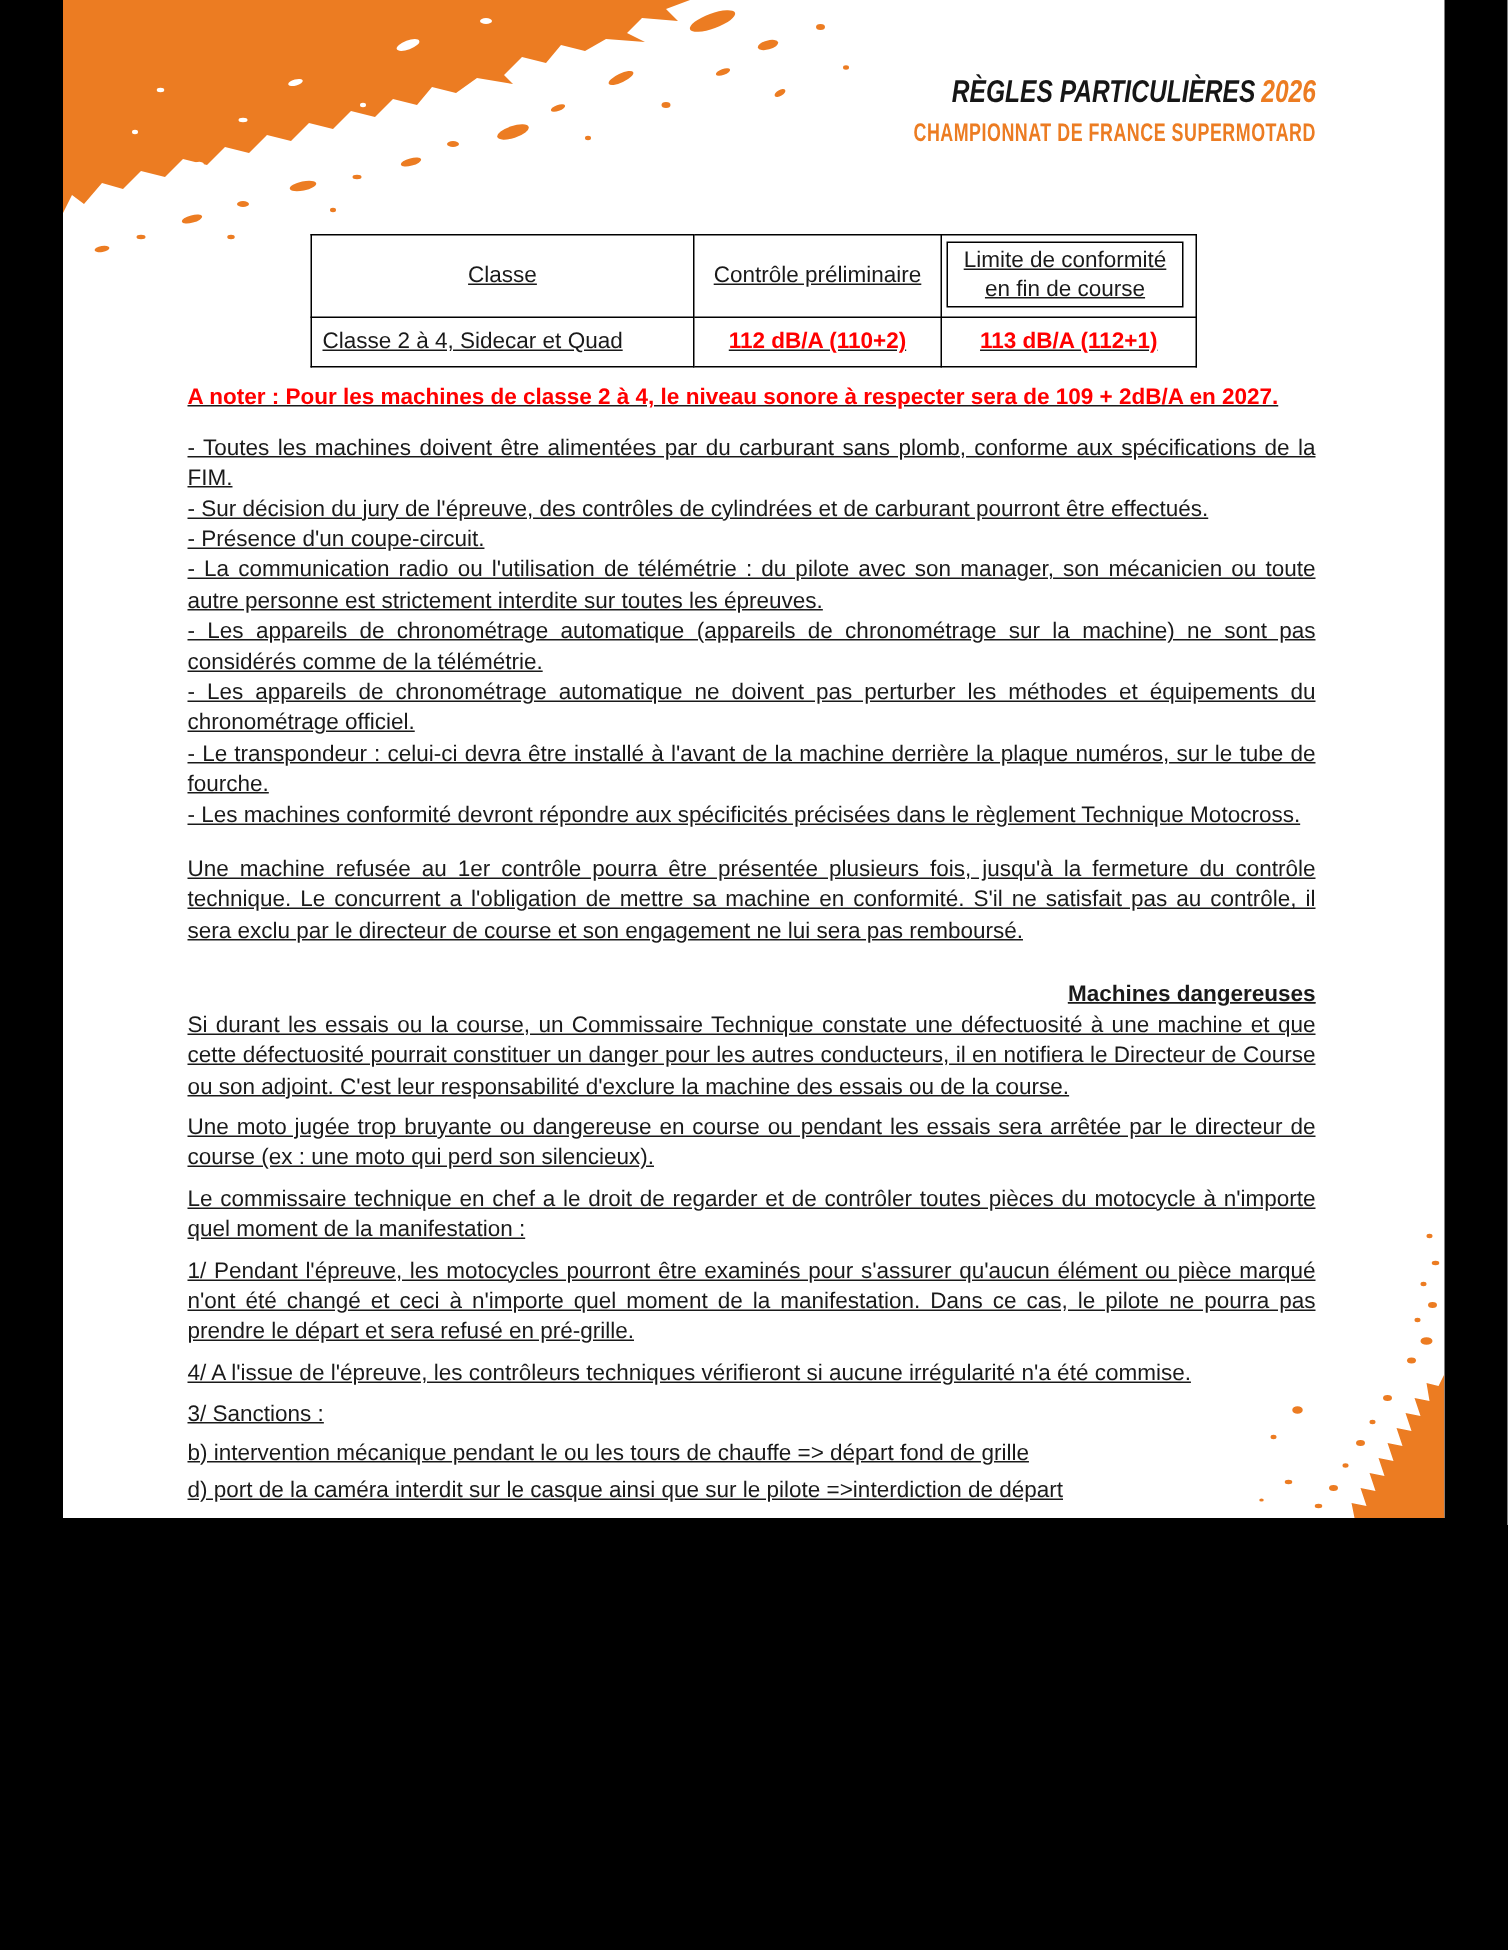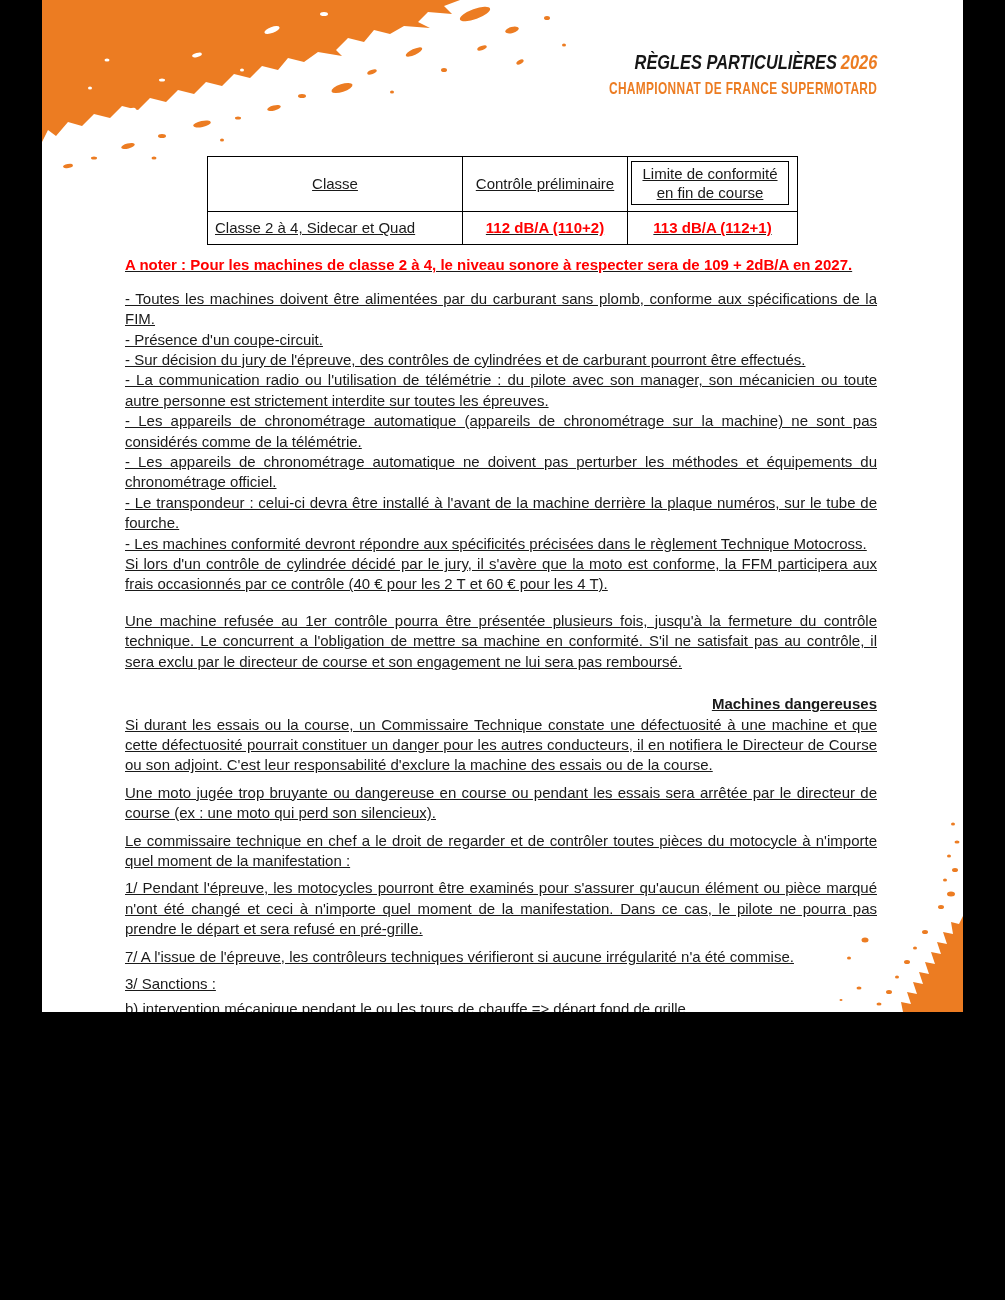--- a/index.html
+++ b/index.html
@@ -149,38 +149,37 @@
           <td class="l">Classe 2 à 4, Sidecar et Quad</td>
           <td class="red">112 dB/A (110+2)</td>
           <td class="red">113 dB/A (112+1)</td>
         </tr>
       </tbody>
     </table>
 
     <p class="note">A noter : Pour les machines de classe 2 à 4, le niveau sonore à respecter sera de 109 + 2dB/A en 2027.</p>
 
     <p class="first-of-list">- Toutes les machines doivent être alimentées par du carburant sans plomb, conforme aux spécifications de la FIM.</p>
+    <p>- Sur décision du jury de l'épreuve, des contrôles de cylindrées et de carburant pourront être effectués.</p>
     <p>- Présence d'un coupe-circuit.</p>
-    <p>- Sur décision du jury de l'épreuve, des contrôles de cylindrées et de carburant pourront être effectués.</p>
     <p>- La communication radio ou l'utilisation de télémétrie : du pilote avec son manager, son mécanicien ou toute autre personne est strictement interdite sur toutes les épreuves.</p>
     <p>- Les appareils de chronométrage automatique (appareils de chronométrage sur la machine) ne sont pas considérés comme de la télémétrie.</p>
     <p>- Les appareils de chronométrage automatique ne doivent pas perturber les méthodes et équipements du chronométrage officiel.</p>
     <p>- Le transpondeur : celui-ci devra être installé à l'avant de la machine derrière la plaque numéros, sur le tube de fourche.</p>
     <p>- Les machines conformité devront répondre aux spécificités précisées dans le règlement Technique Motocross.</p>
-    <p>Si lors d'un contrôle de cylindrée décidé par le jury, il s'avère que la moto est conforme, la FFM participera aux frais occasionnés par ce contrôle (40 € pour les 2 T et 60 € pour les 4 T).</p>
 
     <p class="para-refusee">Une machine refusée au 1er contrôle pourra être présentée plusieurs fois, jusqu'à la fermeture du contrôle technique. Le concurrent a l'obligation de mettre sa machine en conformité. S'il ne satisfait pas au contrôle, il sera exclu par le directeur de course et son engagement ne lui sera pas remboursé.</p>
 
     <div class="section-heading">Machines dangereuses</div>
     <p>Si durant les essais ou la course, un Commissaire Technique constate une défectuosité à une machine et que cette défectuosité pourrait constituer un danger pour les autres conducteurs, il en notifiera le Directeur de Course ou son adjoint. C'est leur responsabilité d'exclure la machine des essais ou de la course.</p>
 
     <p class="gap7">Une moto jugée trop bruyante ou dangereuse en course ou pendant les essais sera arrêtée par le directeur de course (ex : une moto qui perd son silencieux).</p>
     <p class="gap7">Le commissaire technique en chef a le droit de regarder et de contrôler toutes pièces du motocycle à n'importe quel moment de la manifestation :</p>
     <p class="gap7">1/ Pendant l'épreuve, les motocycles pourront être examinés pour s'assurer qu'aucun élément ou pièce marqué n'ont été changé et ceci à n'importe quel moment de la manifestation. Dans ce cas, le pilote ne pourra pas prendre le départ et sera refusé en pré-grille.</p>
-    <p class="gap7">7/ A l'issue de l'épreuve, les contrôleurs techniques vérifieront si aucune irrégularité n'a été commise.</p>
+    <p class="gap7">4/ A l'issue de l'épreuve, les contrôleurs techniques vérifieront si aucune irrégularité n'a été commise.</p>
     <p class="gap7">3/ Sanctions :</p>
 
     <p class="sanction">b) intervention mécanique pendant le ou les tours de chauffe =&gt; départ fond de grille</p>
     <p class="sanction">d) port de la caméra interdit sur le casque ainsi que sur le pilote =&gt;interdiction de départ</p>
   </div>
 
   <div class="footer-version">Version 01 – du 17/12/2025</div>
   <div class="footer-page">8</div>
 
 </div>

